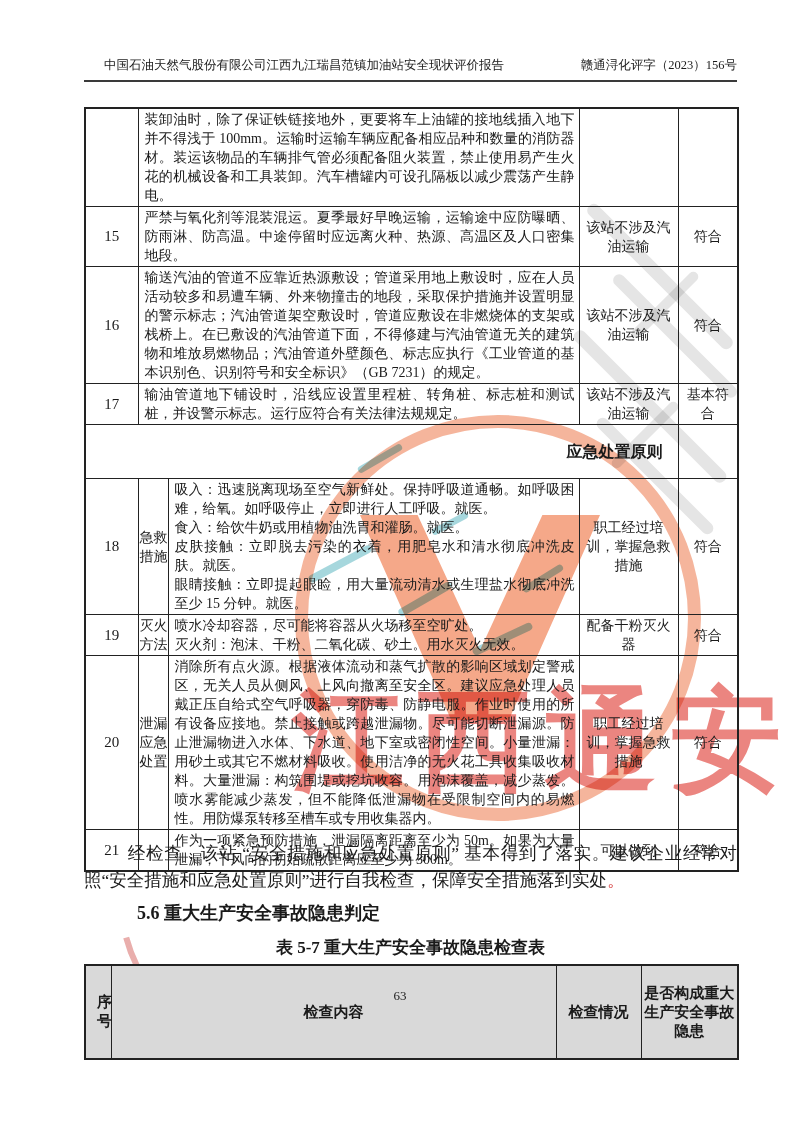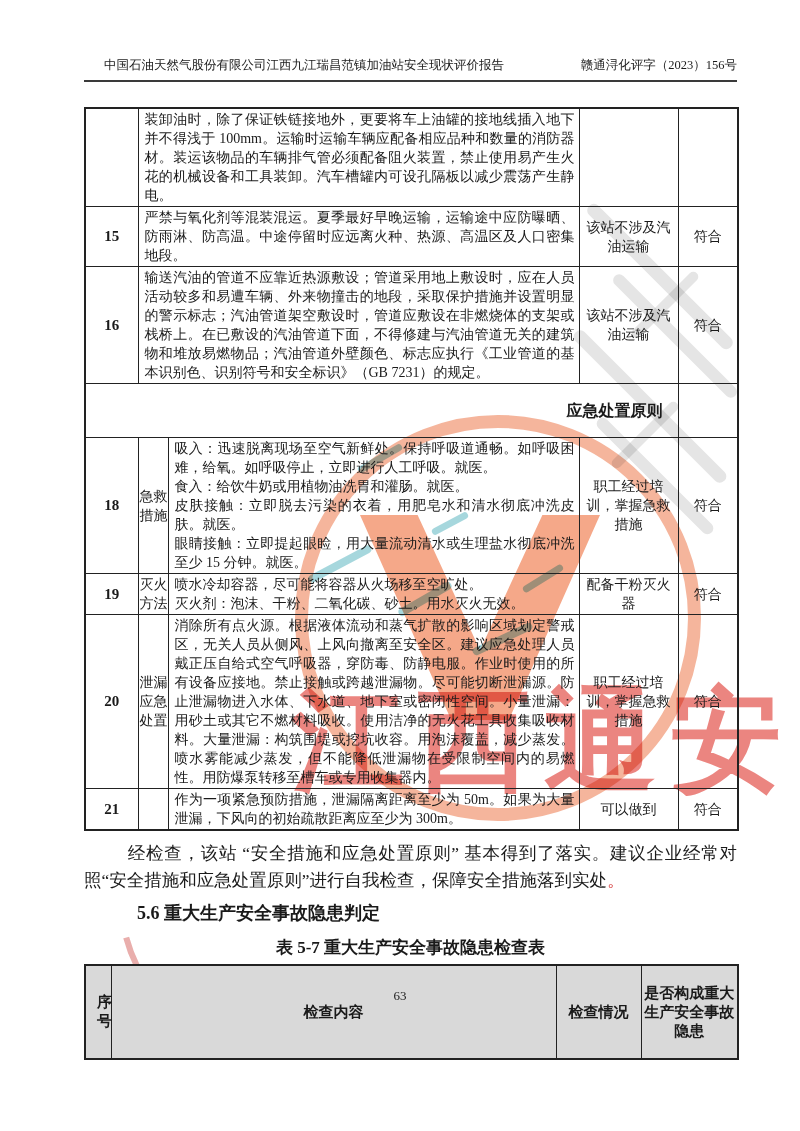--- a/index.html
+++ b/index.html
@@ -15,21 +15,21 @@
     font-size:12.5px;line-height:15px;
   }
   .page-header .hl{padding-left:20px;}
   
   table{border-collapse:collapse;table-layout:fixed;}
   .main-table{position:absolute;left:84px;top:107px;width:653px;border:2px solid #222;}
   .main-table td{
     border:1px solid #222;font-size:14px;line-height:19px;vertical-align:middle;
     padding:1px 2px;word-break:break-all;
   }
-  .main-table td.c-no{text-align:center;font-weight:bold;font-size:15px;padding:0;}
+  .main-table td.c-no{text-align:center;font-weight:normal;font-size:15px;padding:0;}
   .main-table td.c-label{text-align:right;padding:0;line-height:19px;}
   .main-table td.c-content{text-align:justify;padding:1px 4px 1px 6px;white-space:pre-line;}
   .main-table td.c-status{text-align:center;padding:1px 3px;}
   .main-table td.c-result{text-align:center;padding:1px 2px;}
   .main-table td.c-section{
     text-align:right;font-weight:bold;font-size:16px;height:23px;padding:15px;
   }
   
   .summary{
     position:absolute;left:84px;top:840px;width:653px;
@@ -145,20 +145,26 @@
         <td class="c-status">该站不涉及汽油运输</td>
         <td class="c-result">符合</td>
       </tr>
       <tr>
         <td class="c-no">16</td>
         <td class="c-content" colspan="2">输送汽油的管道不应靠近热源敷设；管道采用地上敷设时，应在人员活动较多和易遭车辆、外来物撞击的地段，采取保护措施并设置明显的警示标志；汽油管道架空敷设时，管道应敷设在非燃烧体的支架或栈桥上。在已敷设的汽油管道下面，不得修建与汽油管道无关的建筑物和堆放易燃物品；汽油管道外壁颜色、标志应执行《工业管道的基本识别色、识别符号和安全标识》（GB 7231）的规定。</td>
         <td class="c-status">该站不涉及汽油运输</td>
         <td class="c-result">符合</td>
       </tr>
       <tr>
+        <td class="c-no">17</td>
+        <td class="c-content" colspan="2">输油管道地下铺设时，沿线应设置里程桩、转角桩、标志桩和测试桩，并设警示标志。运行应符合有关法律法规规定。</td>
+        <td class="c-status">该站不涉及汽油运输</td>
+        <td class="c-result">基本符合</td>
+      </tr>
+      <tr>
         <td class="c-section" colspan="4">应急处置原则</td>
         <td class="c-result"></td>
       </tr>
       <tr>
         <td class="c-no">18</td>
         <td class="c-label">急救措施</td>
         <td class="c-content">吸入：迅速脱离现场至空气新鲜处。保持呼吸道通畅。如呼吸困难，给氧。如呼吸停止，立即进行人工呼吸。就医。
 食入：给饮牛奶或用植物油洗胃和灌肠。就医。
 皮肤接触：立即脱去污染的衣着，用肥皂水和清水彻底冲洗皮肤。就医。
 眼睛接触：立即提起眼睑，用大量流动清水或生理盐水彻底冲洗至少 15 分钟。就医。</td>

